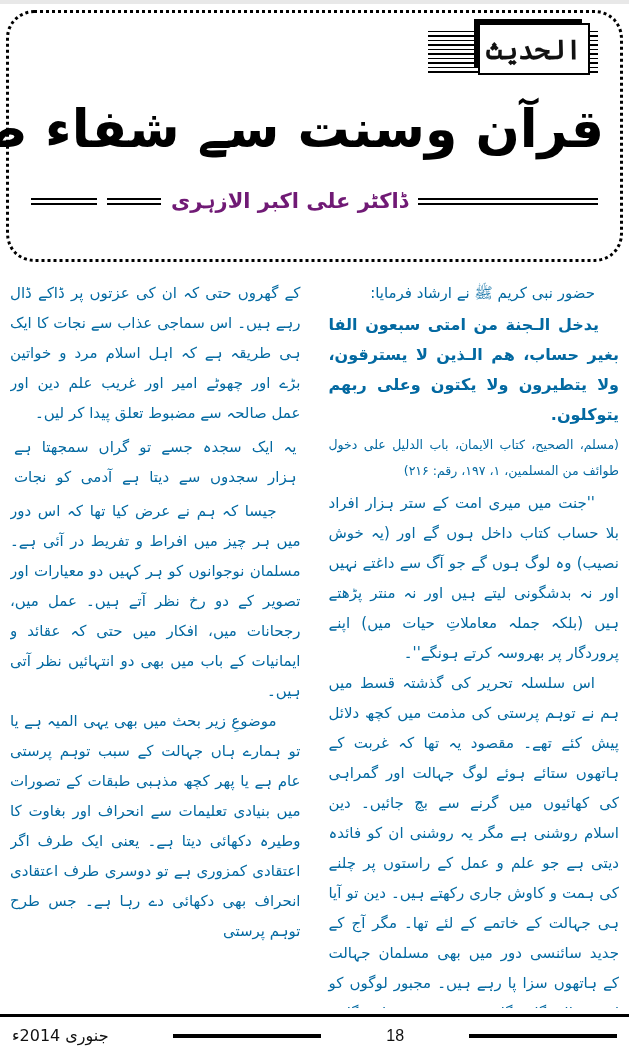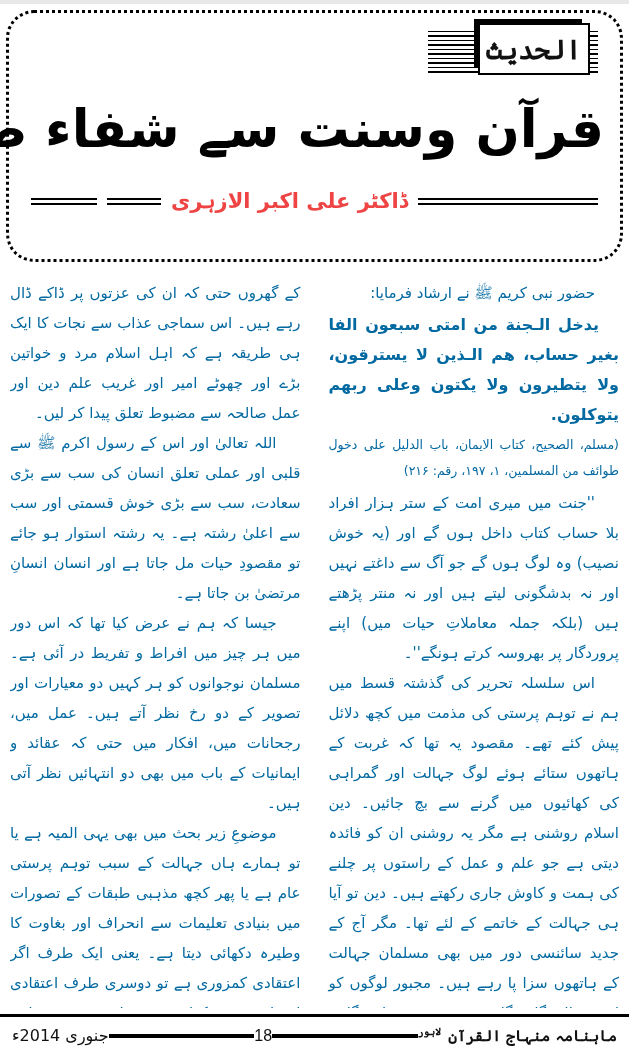--- a/index.html
+++ b/index.html
@@ -28,21 +28,21 @@
   .title{
     margin:4px 0 0 0;text-align:center;font-size:52px;font-weight:bold;
     line-height:1.85;letter-spacing:-1px;white-space:nowrap;
     font-family:"DejaVu Sans",sans-serif;color:#000;
   }
   .author-row{display:flex;align-items:center;gap:10px;margin-top:12px;padding:0 6px;}
   .double-rule{height:7px;border-top:2.5px solid #000;border-bottom:2.5px solid #000;box-sizing:border-box;}
   .rule-right{flex:1.5;}
   .rule-mid{width:54px;}
   .rule-left{flex:0.55;}
-  .author-name{font-size:21px;font-weight:bold;white-space:nowrap;color:#ef4444;}
+  .author-name{font-size:21px;font-weight:bold;white-space:nowrap;color:#701a75;}
   .badge{
     background:#000;color:#fff;border-radius:16px;padding:3px 20px 6px 20px;
     font-size:14.5px;white-space:nowrap;font-style:italic;
   }
   
   .body-columns{
     position:absolute;top:274px;right:10px;left:10px;bottom:46px;
     display:flex;gap:28px;overflow:hidden;
   }
   .col{flex:1;text-align:justify;font-size:15px;line-height:30px;color:#0369a1;}
@@ -93,31 +93,30 @@
     <section class="col">
       <p class="p-indent">حضور نبی کریم ﷺ نے ارشاد فرمایا:</p>
       <p class="hadith-arabic">يدخل الـجنة من امتى سبعون الفا بغير حساب، هم الـذين لا يسترقون، ولا يتطيرون ولا يكتون وعلى ربهم يتوكلون.</p>
       <p class="citation">(مسلم، الصحیح، کتاب الایمان، باب الدلیل علی دخول طوائف من المسلمین، ۱، ۱۹۷، رقم: ۲۱۶)</p>
       <p class="p-indent">''جنت میں میری امت کے ستر ہزار افراد بلا حساب کتاب داخل ہوں گے اور (یہ خوش نصیب) وہ لوگ ہوں گے جو آگ سے داغتے نہیں اور نہ بدشگونی لیتے ہیں اور نہ منتر پڑھتے ہیں (بلکہ جملہ معاملاتِ حیات میں) اپنے پروردگار پر بھروسہ کرتے ہونگے''۔</p>
       <p class="p-indent">اس سلسلہ تحریر کی گذشتہ قسط میں ہم نے توہم پرستی کی مذمت میں کچھ دلائل پیش کئے تھے۔ مقصود یہ تھا کہ غربت کے ہاتھوں ستائے ہوئے لوگ جہالت اور گمراہی کی کھائیوں میں گرنے سے بچ جائیں۔ دین اسلام روشنی ہے مگر یہ روشنی ان کو فائدہ دیتی ہے جو علم و عمل کے راستوں پر چلنے کی ہمت و کاوش جاری رکھتے ہیں۔ دین تو آیا ہی جہالت کے خاتمے کے لئے تھا۔ مگر آج کے جدید سائنسی دور میں بھی مسلمان جہالت کے ہاتھوں سزا پا رہے ہیں۔ مجبور لوگوں کو لوٹنے والے گلی گلی، بستی بستی اور گاؤں گاؤں ''روحانی علاج'' کے نام سے دکانیں کھول کر بیٹھے ہوئے ہیں اور مکر و جھوٹ کے ذریعے ان کی جیبوں ان</p>
     </section>
 
     <section class="col">
       <p>کے گھروں حتی کہ ان کی عزتوں پر ڈاکے ڈال رہے ہیں۔ اس سماجی عذاب سے نجات کا ایک ہی طریقہ ہے کہ اہل اسلام مرد و خواتین بڑے اور چھوٹے امیر اور غریب علم دین اور عمل صالحہ سے مضبوط تعلق پیدا کر لیں۔</p>
-      <p class="p-indent">اللہ تعالیٰ اور اس کے رسول اکرم ﷺ سے قلبی اور عملی تعلق انسان کی سب سے بڑی سعادت، سب سے بڑی خوش قسمتی اور سب سے اعلیٰ رشتہ ہے۔ یہ رشتہ استوار ہو جائے تو مقصودِ حیات مل جاتا ہے اور انسان انسانِ مرتضیٰ بن جاتا ہے۔</p>
+      <div class="couplet">
+        <div>یہ ایک سجدہ جسے تو گراں سمجھتا ہے</div>
+        <div>ہزار سجدوں سے دیتا ہے آدمی کو نجات</div>
+      </div>
       <p class="p-indent">جیسا کہ ہم نے عرض کیا تھا کہ اس دور میں ہر چیز میں افراط و تفریط در آئی ہے۔ مسلمان نوجوانوں کو ہر کہیں دو معیارات اور تصویر کے دو رخ نظر آتے ہیں۔ عمل میں، رجحانات میں، افکار میں حتی کہ عقائد و ایمانیات کے باب میں بھی دو انتہائیں نظر آتی ہیں۔</p>
       <p class="p-indent">موضوعِ زیر بحث میں بھی یہی المیہ ہے یا تو ہمارے ہاں جہالت کے سبب توہم پرستی عام ہے یا پھر کچھ مذہبی طبقات کے تصورات میں بنیادی تعلیمات سے انحراف اور بغاوت کا وطیرہ دکھائی دیتا ہے۔ یعنی ایک طرف اگر اعتقادی کمزوری ہے تو دوسری طرف اعتقادی انحراف بھی دکھائی دے رہا ہے۔ جس طرح توہم پرستی</p>
     </section>
 
   </div>
 
   <div class="footer">
-    <span class="footer-mag">
-      <span>ماہنامہ منہاج القرآن</span>
-      <span class="footer-city">لاہور</span>
-    </span>
     <span class="fline"></span>
     <span class="footer-page">18</span>
     <span class="fline"></span>
     <span class="footer-date">جنوری 2014ء</span>
   </div>
 
 </div>
 
 </body></html>

